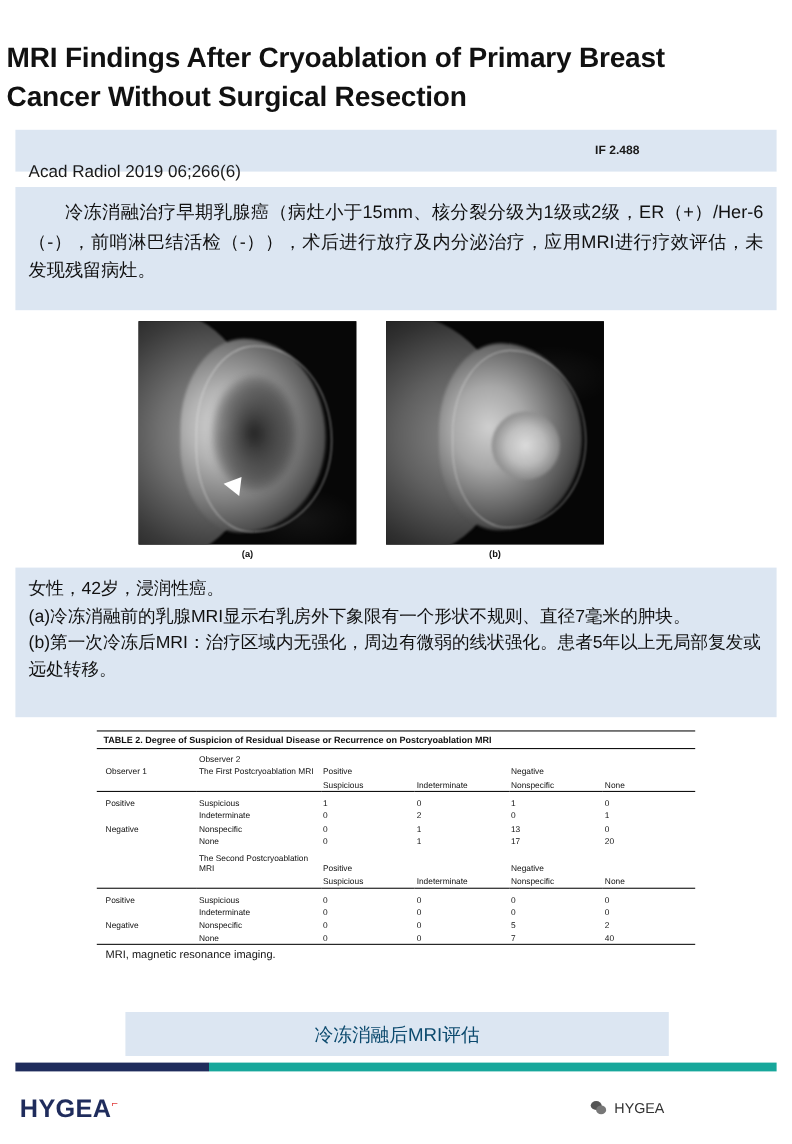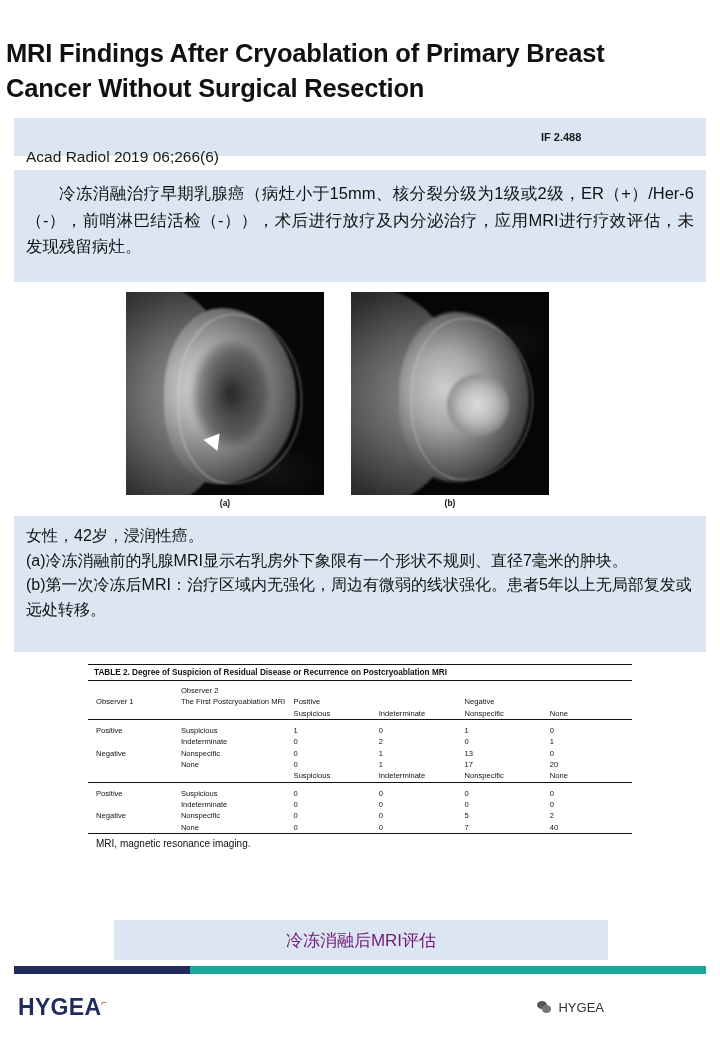--- a/index.html
+++ b/index.html
@@ -246,21 +246,21 @@
     position: absolute;
     left: 114px;
     top: 920px;
     width: 494px;
     height: 40px;
     background: #dce6f2;
     display: flex;
     align-items: center;
     justify-content: center;
     font-size: 17px;
-    color: #701a75;
+    color: #0c4a6e;
   }
   .footer-bars {
     position: absolute;
     left: 14px;
     top: 966px;
     width: 692px;
     height: 8px;
     display: flex;
   }
   .bar-navy { width: 176px; background: #1f2c5c; }
@@ -413,20 +413,28 @@
         </tr>
         <tr>
           <td class="c-obs1"></td>
           <td class="c-obs2cat">None</td>
           <td class="c-num">0</td>
           <td class="c-num">1</td>
           <td class="c-num">17</td>
           <td class="c-num">20</td>
         </tr>
 
+        <tr class="sec-head">
+          <td class="c-obs1"></td>
+          <td class="c-obs2cat">The Second Postcryoablation MRI</td>
+          <td class="c-num">Positive</td>
+          <td class="c-num"></td>
+          <td class="c-num">Negative</td>
+          <td class="c-num"></td>
+        </tr>
         <tr class="rule-thin">
           <td class="c-obs1"></td>
           <td class="c-obs2cat"></td>
           <td class="c-num">Suspicious</td>
           <td class="c-num">Indeterminate</td>
           <td class="c-num">Nonspecific</td>
           <td class="c-num">None</td>
         </tr>
 
         <tr class="sec-head">

